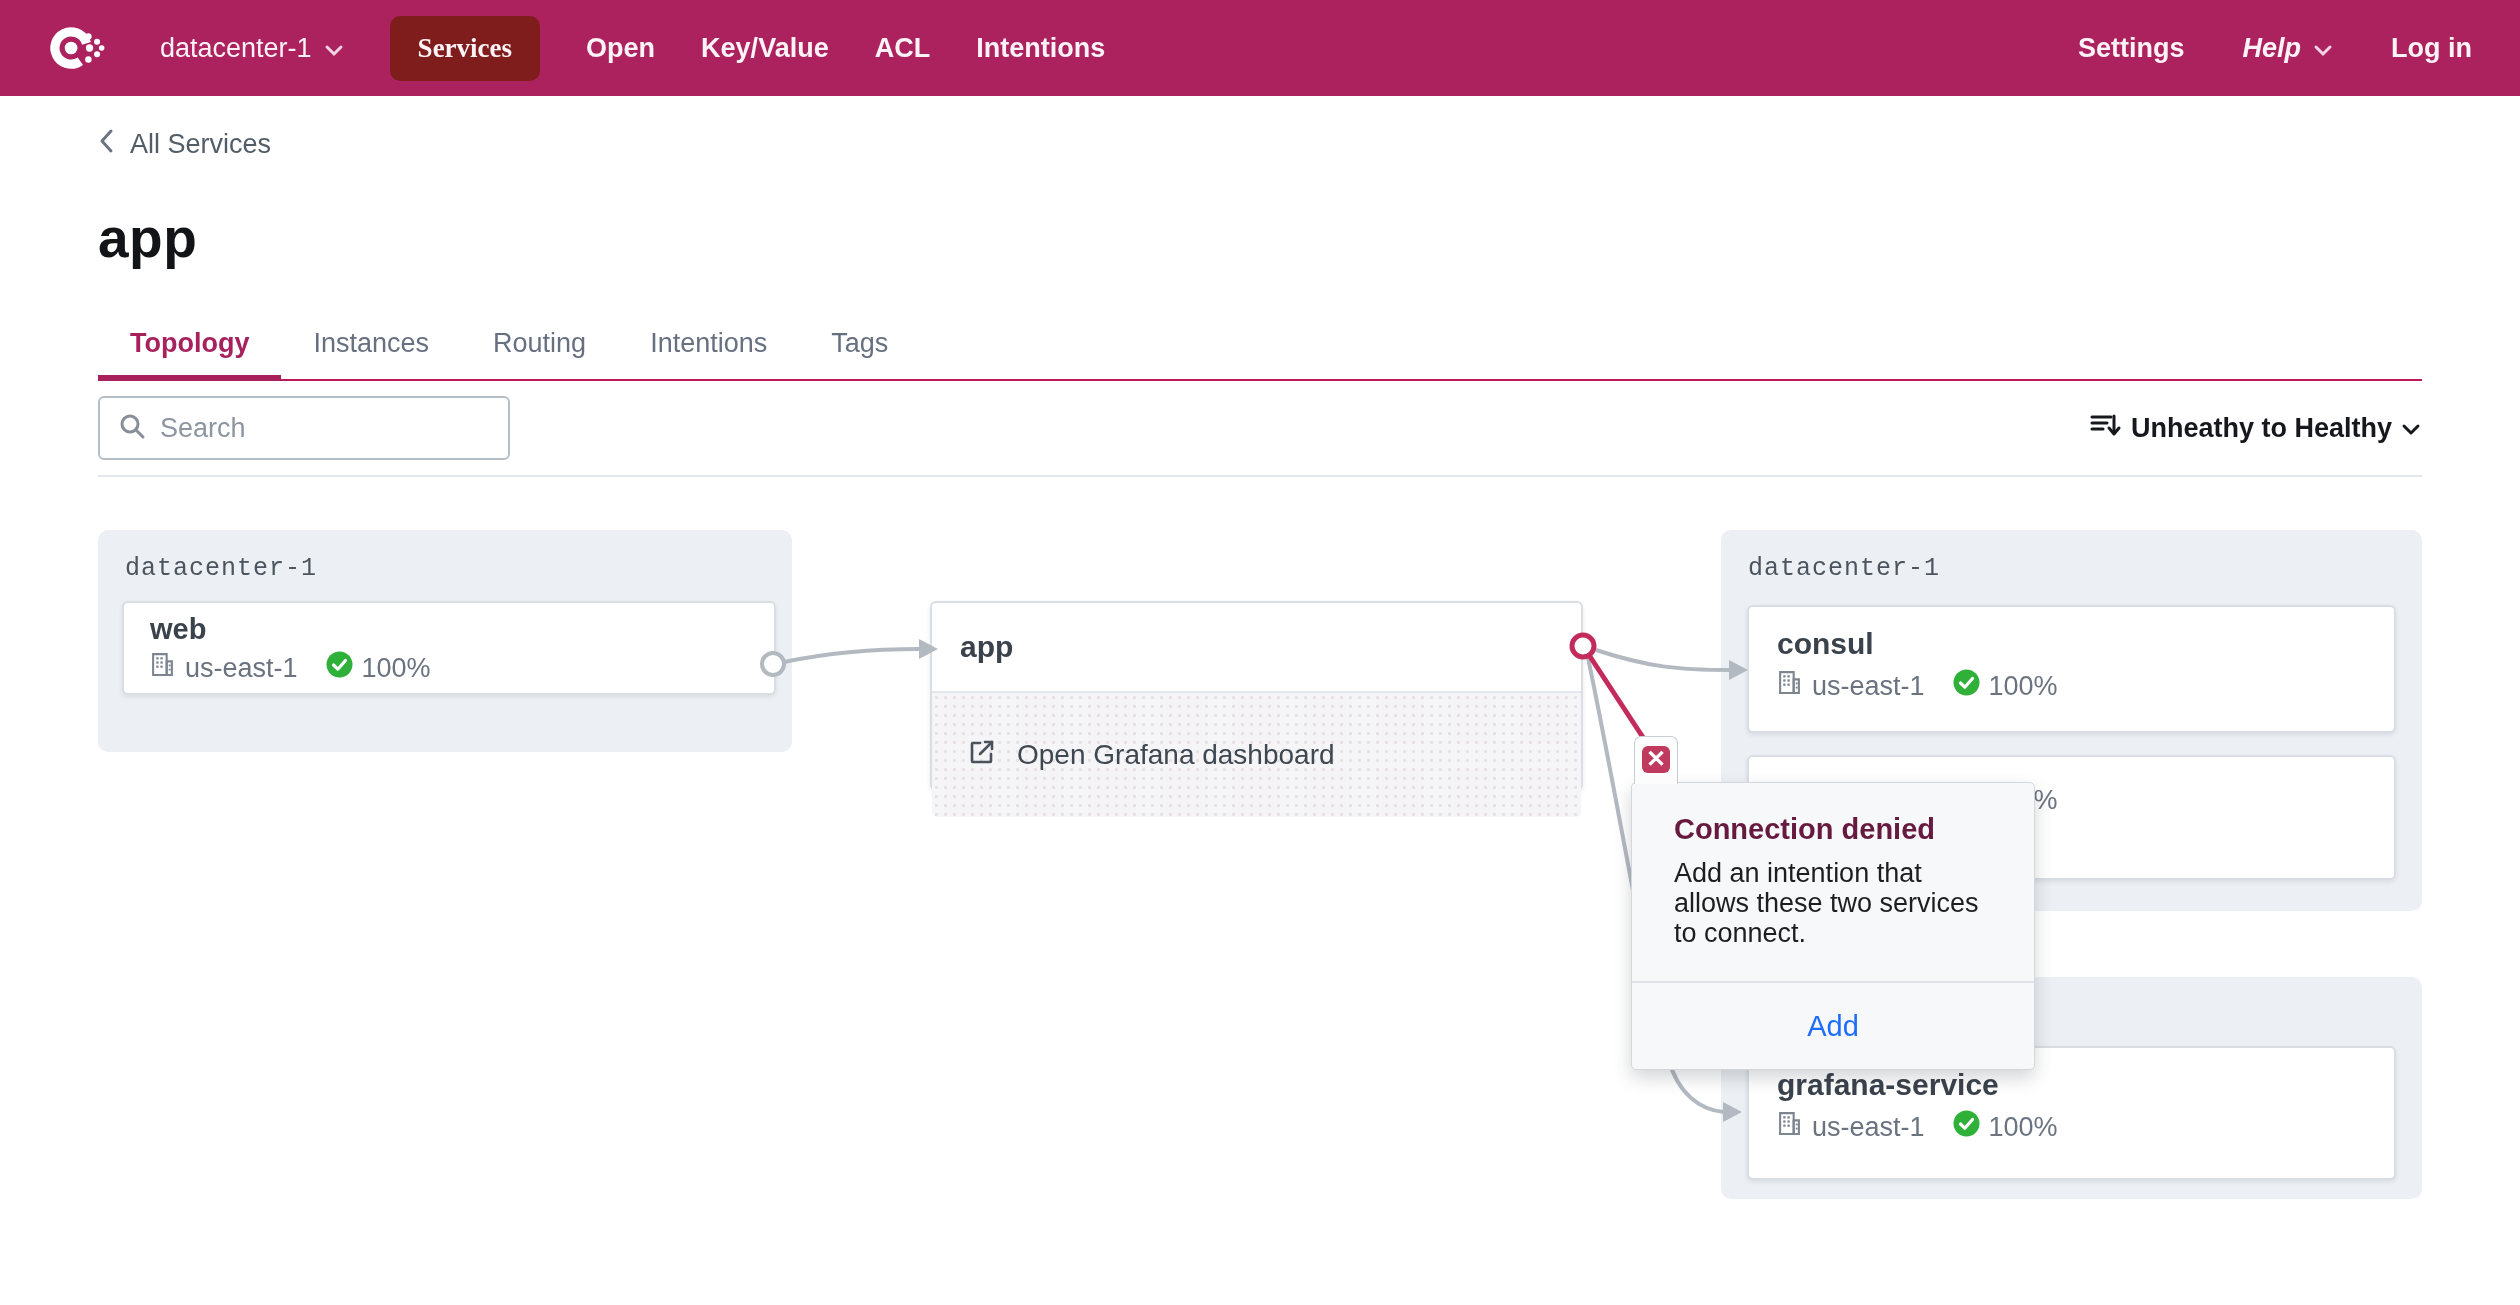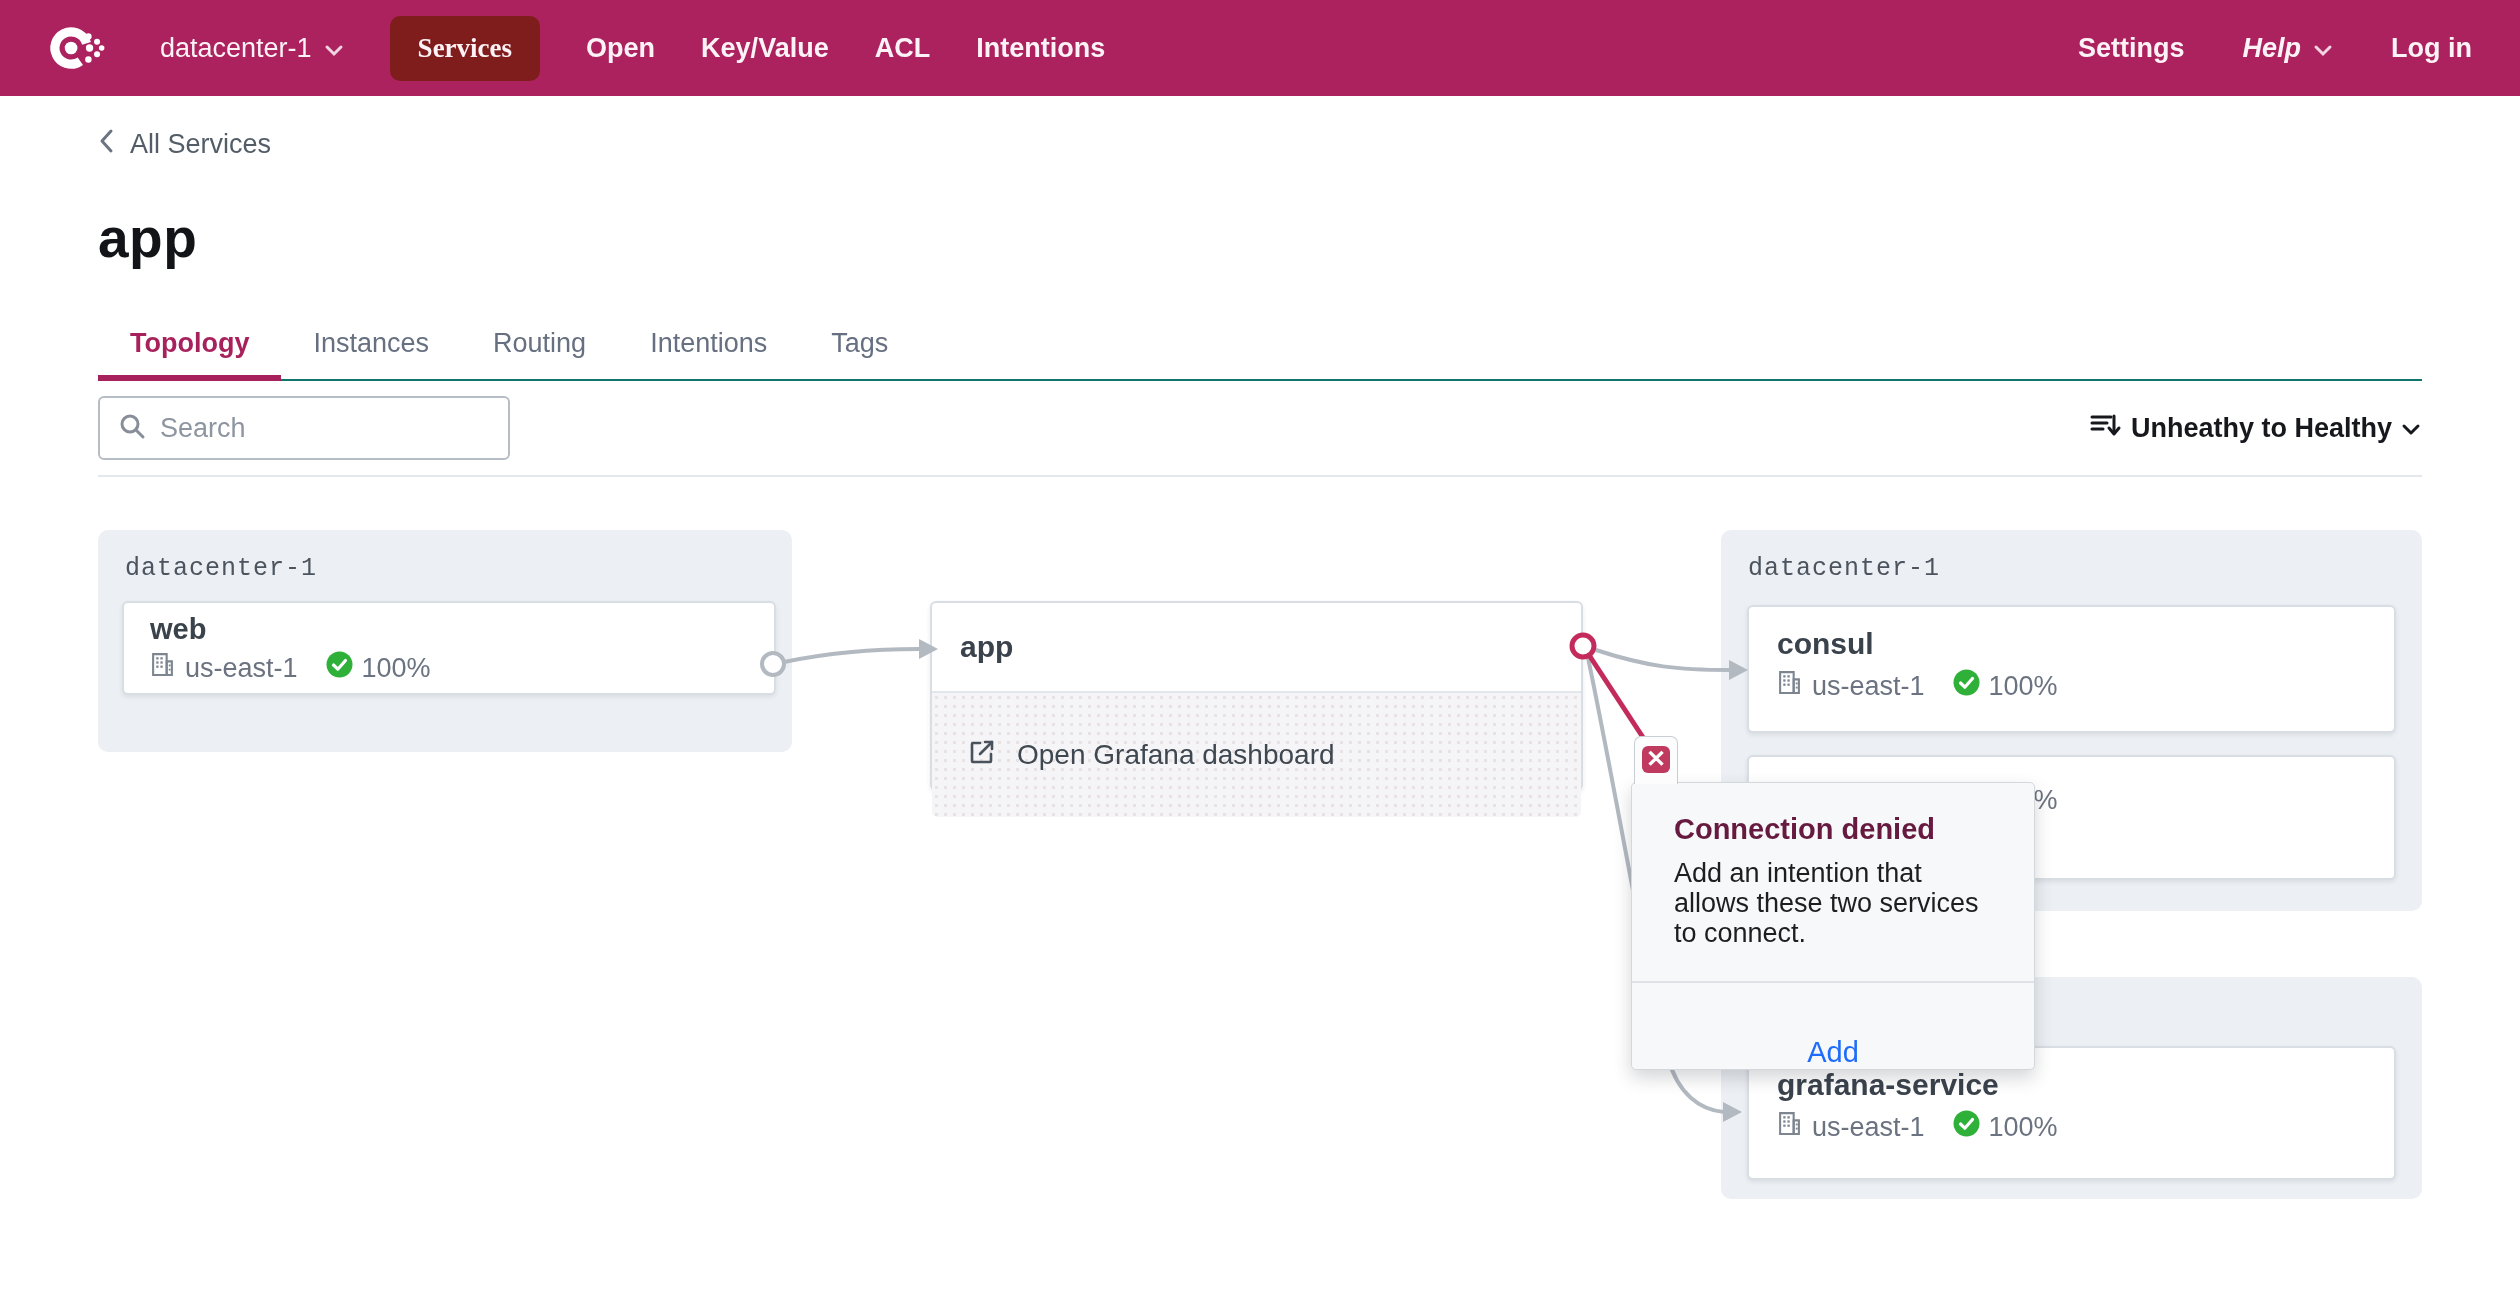--- a/index.html
+++ b/index.html
@@ -19,21 +19,21 @@
   .chev { display:inline-block; }
 
   
   .breadcrumb { position:absolute; top:128px; left:98px; display:flex; align-items:center;
                 gap:16px; font-size:27px; color:#525d68; cursor:pointer; }
   .page-title { position:absolute; top:206px; left:98px; font-size:55px; font-weight:700;
                 color:#121417; letter-spacing:.5px; }
 
   
   .tabs { position:absolute; top:308px; left:98px; right:98px; height:73px; display:flex;
-          border-bottom:2px solid #0f766e; }
+          border-bottom:2px solid #be185d; }
   .tab { padding:0 32px; font-size:27px; font-weight:500; color:#677080; display:flex;
          align-items:center; cursor:pointer; position:relative; }
   .tab.active { color:#a7225c; font-weight:600; }
   .tab.active::after { content:""; position:absolute; left:0; right:0; bottom:-2px; height:6px;
          background:#a7225c; }
 
   
   .toolbar { position:absolute; top:381px; left:98px; right:98px; height:96px; display:flex;
              align-items:center; border-bottom:2px solid #e4e7eb; }
   .searchbox { width:412px; height:64px; border:2px solid #b7bdc5; border-radius:6px;
@@ -67,21 +67,21 @@
 
   svg.lines { position:absolute; inset:0; width:100%; height:100%; pointer-events:none; }
 
   
   .popover { position:absolute; left:1631px; top:305px; width:404px; height:288px;
              background:#f7f8fa; border:1px solid #d4d8dd; border-radius:5px;
              box-shadow:0 8px 18px rgba(45,52,62,.20); }
   .pop-title { margin:30px 42px 0; font-size:29px; font-weight:700; color:#671a3f; }
   .pop-body { margin:12px 42px 0; font-size:27px; line-height:30px; color:#1c1e21; width:330px; }
   .pop-footer { position:absolute; left:0; right:0; bottom:0; height:88px;
-                border-top:2px solid #dfe2e6; display:flex; align-items:flex-end; }
+                border-top:2px solid #dfe2e6; display:flex; align-items:center; }
   .pop-add { flex:1; text-align:center; font-size:29px; font-weight:500; color:#1f6cfa; cursor:pointer; }
   .pop-cancel { width:188px; height:71px; margin-right:11px; border-radius:4px;
                 background-color:#f0f1f4;
                 background-image:radial-gradient(circle, #e6e1e4 1.2px, transparent 1.2px);
                 background-size:8px 8px;
                 display:flex; align-items:center; justify-content:center;
                 font-size:28px; font-weight:500; color:#4d1530; cursor:pointer; }
   .pop-close-tab { position:absolute; left:2px; top:-47px; width:44px; height:48px;
                 background:#fcfcfd; border:1px solid #c9ced4; border-bottom:none;
                 border-radius:7px 7px 0 0; display:flex; justify-content:center; cursor:pointer; }

